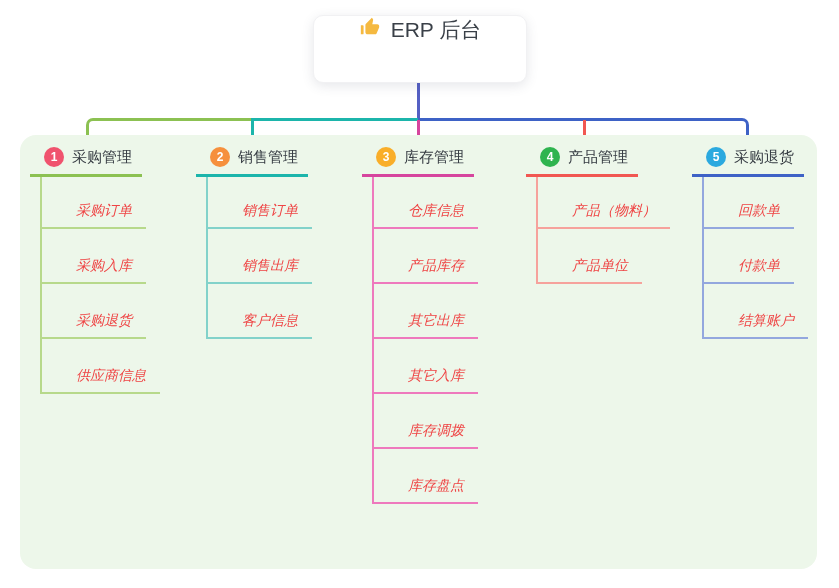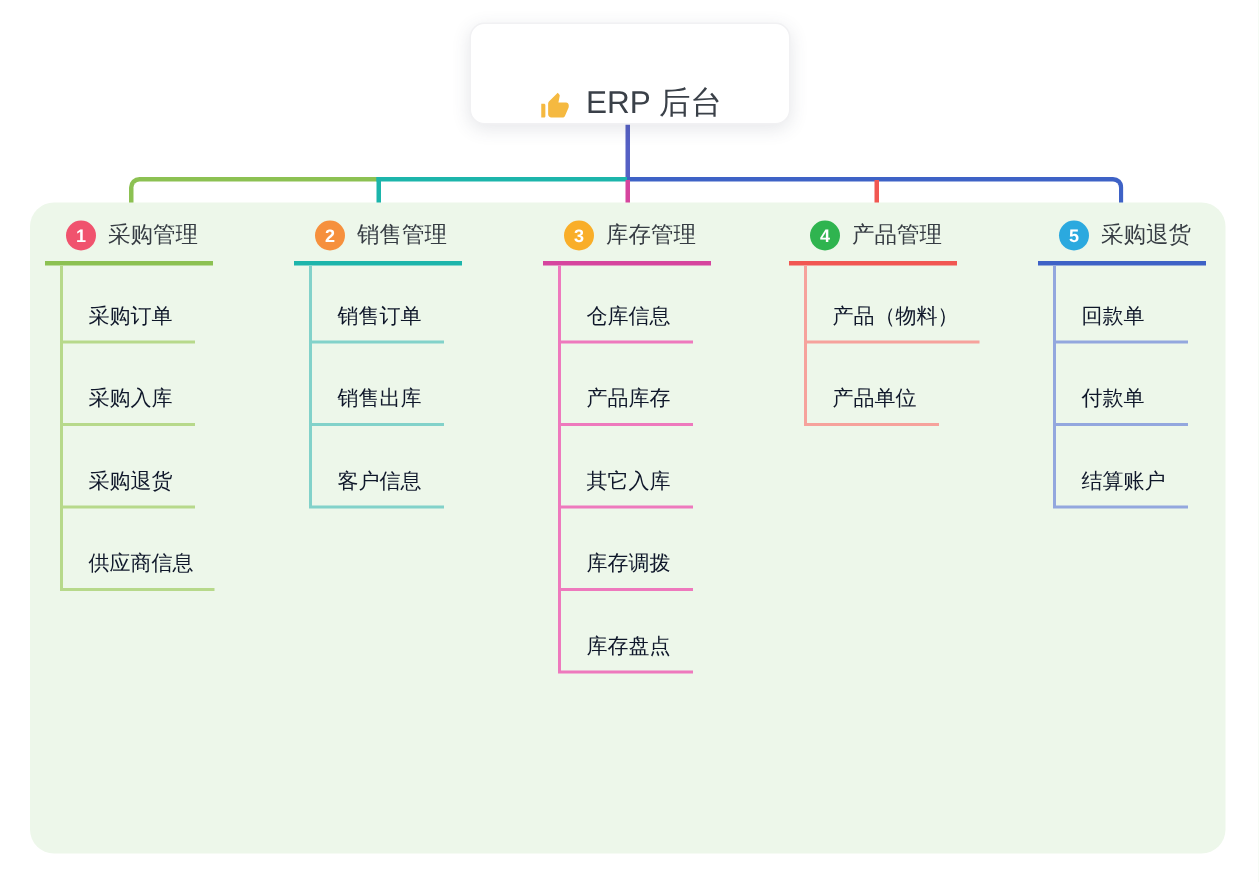--- a/index.html
+++ b/index.html
@@ -10,21 +10,21 @@
     font-family:"Liberation Sans","DejaVu Sans",sans-serif;
     overflow:hidden;
   }
 
   
   .root-card {
     position:absolute; left:313px; top:15px; width:214px; height:68px;
     background:#ffffff; border-radius:10px;
     border:1px solid #f1f1f3;
     box-shadow:0 3px 12px rgba(60,70,90,.13);
-    display:flex; align-items:flex-end; justify-content:center; gap:10px;
+    display:flex; align-items:flex-start; justify-content:center; gap:10px;
     font-size:21px; color:#3a4048; z-index:3;
   }
   .root-card svg { display:block; }
 
   
   .line { position:absolute; }
   .root-vline { left:417px; top:83px; width:3px; height:37px; }
   .bus-seg { top:118px; height:24px; border-style:solid; border-width:0; background:transparent; }
   .seg-left   { left:86px;  width:167px; border-top-width:3px; border-left-width:3px; border-top-left-radius:7px; }
   .seg-mid    { left:251px; width:167px; border-top-width:3px; border-left-width:3px; }
@@ -53,23 +53,23 @@
     display:flex; align-items:center; justify-content:center;
     color:#ffffff; font-size:12px; font-weight:700; flex:0 0 20px;
   }
   .children {
     list-style:none; margin-left:10px; width:fit-content;
     border-left:2px solid var(--light);
   }
   .child {
     width:fit-content; min-width:88px; height:55px;
     display:flex; align-items:flex-end;
-    padding:0 14px 7px 17px;
+    padding:0 14px 7px 34px;
     border-bottom:2px solid var(--light);
-    font-size:14px; color:#0f172a; white-space:nowrap; cursor:default;
+    font-size:14px; color:#ef4444; white-space:nowrap; cursor:default;font-style:italic;
   }
   .child:first-child { height:52px; }
 
   .b0 { left:30px; }
   .b1 { left:196px; }
   .b2 { left:362px; }
   .b3 { left:526px; }
   .b4 { left:692px; }
 </style>
 </head>
@@ -119,20 +119,21 @@
 </section>
 
 <section class="branch b2" style="--c: #d6459e; --light: #ee79bd;">
   <div class="branch-title">
     <span class="badge" style="background-color: rgb(249, 174, 41);">3</span>
     <span>库存管理</span>
   </div>
   <ul class="children">
     <li class="child">仓库信息</li>
     <li class="child">产品库存</li>
+    <li class="child">其它出库</li>
     <li class="child">其它入库</li>
     <li class="child">库存调拨</li>
     <li class="child">库存盘点</li>
   </ul>
 </section>
 
 <section class="branch b3" style="--c: #f15752; --light: #f6a29c;">
   <div class="branch-title">
     <span class="badge" style="background-color: rgb(47, 180, 79);">4</span>
     <span>产品管理</span>

